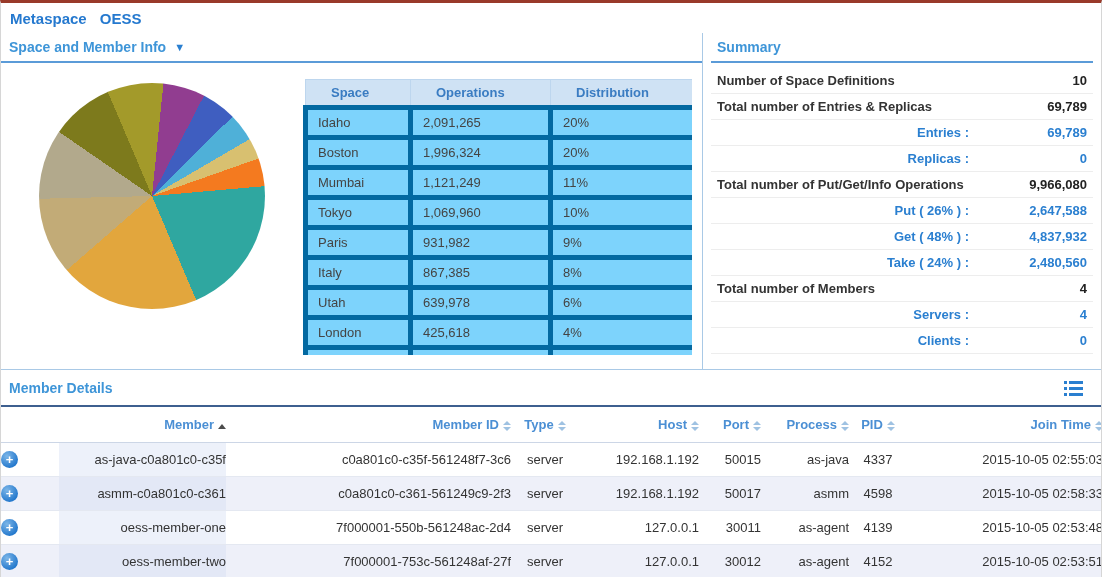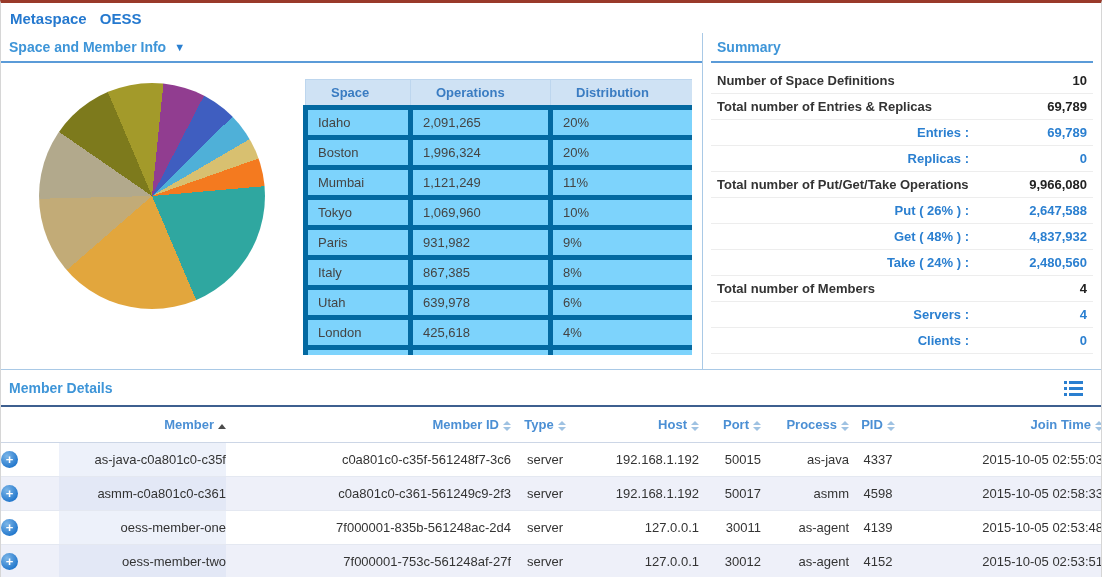--- a/index.html
+++ b/index.html
@@ -236,21 +236,21 @@
             <span class="summary-label">Entries :</span>
             <span class="summary-value">69,789</span>
           </div>
 
           <div class="summary-row sub">
             <span class="summary-label">Replicas :</span>
             <span class="summary-value">0</span>
           </div>
 
           <div class="summary-row total">
-            <span class="summary-label">Total number of Put/Get/Take Operations</span>
+            <span class="summary-label">Total number of Put/Get/Info Operations</span>
             <span class="summary-value">9,966,080</span>
           </div>
 
           <div class="summary-row sub">
             <span class="summary-label">Put ( 26% ) :</span>
             <span class="summary-value">2,647,588</span>
           </div>
 
           <div class="summary-row sub">
             <span class="summary-label">Get ( 48% ) :</span>
@@ -379,21 +379,21 @@
             <td class="c-process">asmm</td>
             <td class="c-pid">4598</td>
             <td class="c-join">2015-10-05 02:58:33</td>
           </tr>
 
           <tr class="member-row">
             <td class="c-expand">
               <span class="expand-btn">+</span>
             </td>
             <td class="c-member">oess-member-one</td>
-            <td class="c-mid">7f000001-835b-561248ac-2d4</td>
+            <td class="c-mid">7f000001-550b-561248ac-2d4</td>
             <td class="c-type">server</td>
             <td class="c-host">127.0.0.1</td>
             <td class="c-port">30011</td>
             <td class="c-process">as-agent</td>
             <td class="c-pid">4139</td>
             <td class="c-join">2015-10-05 02:53:48</td>
           </tr>
 
           <tr class="member-row">
             <td class="c-expand">

